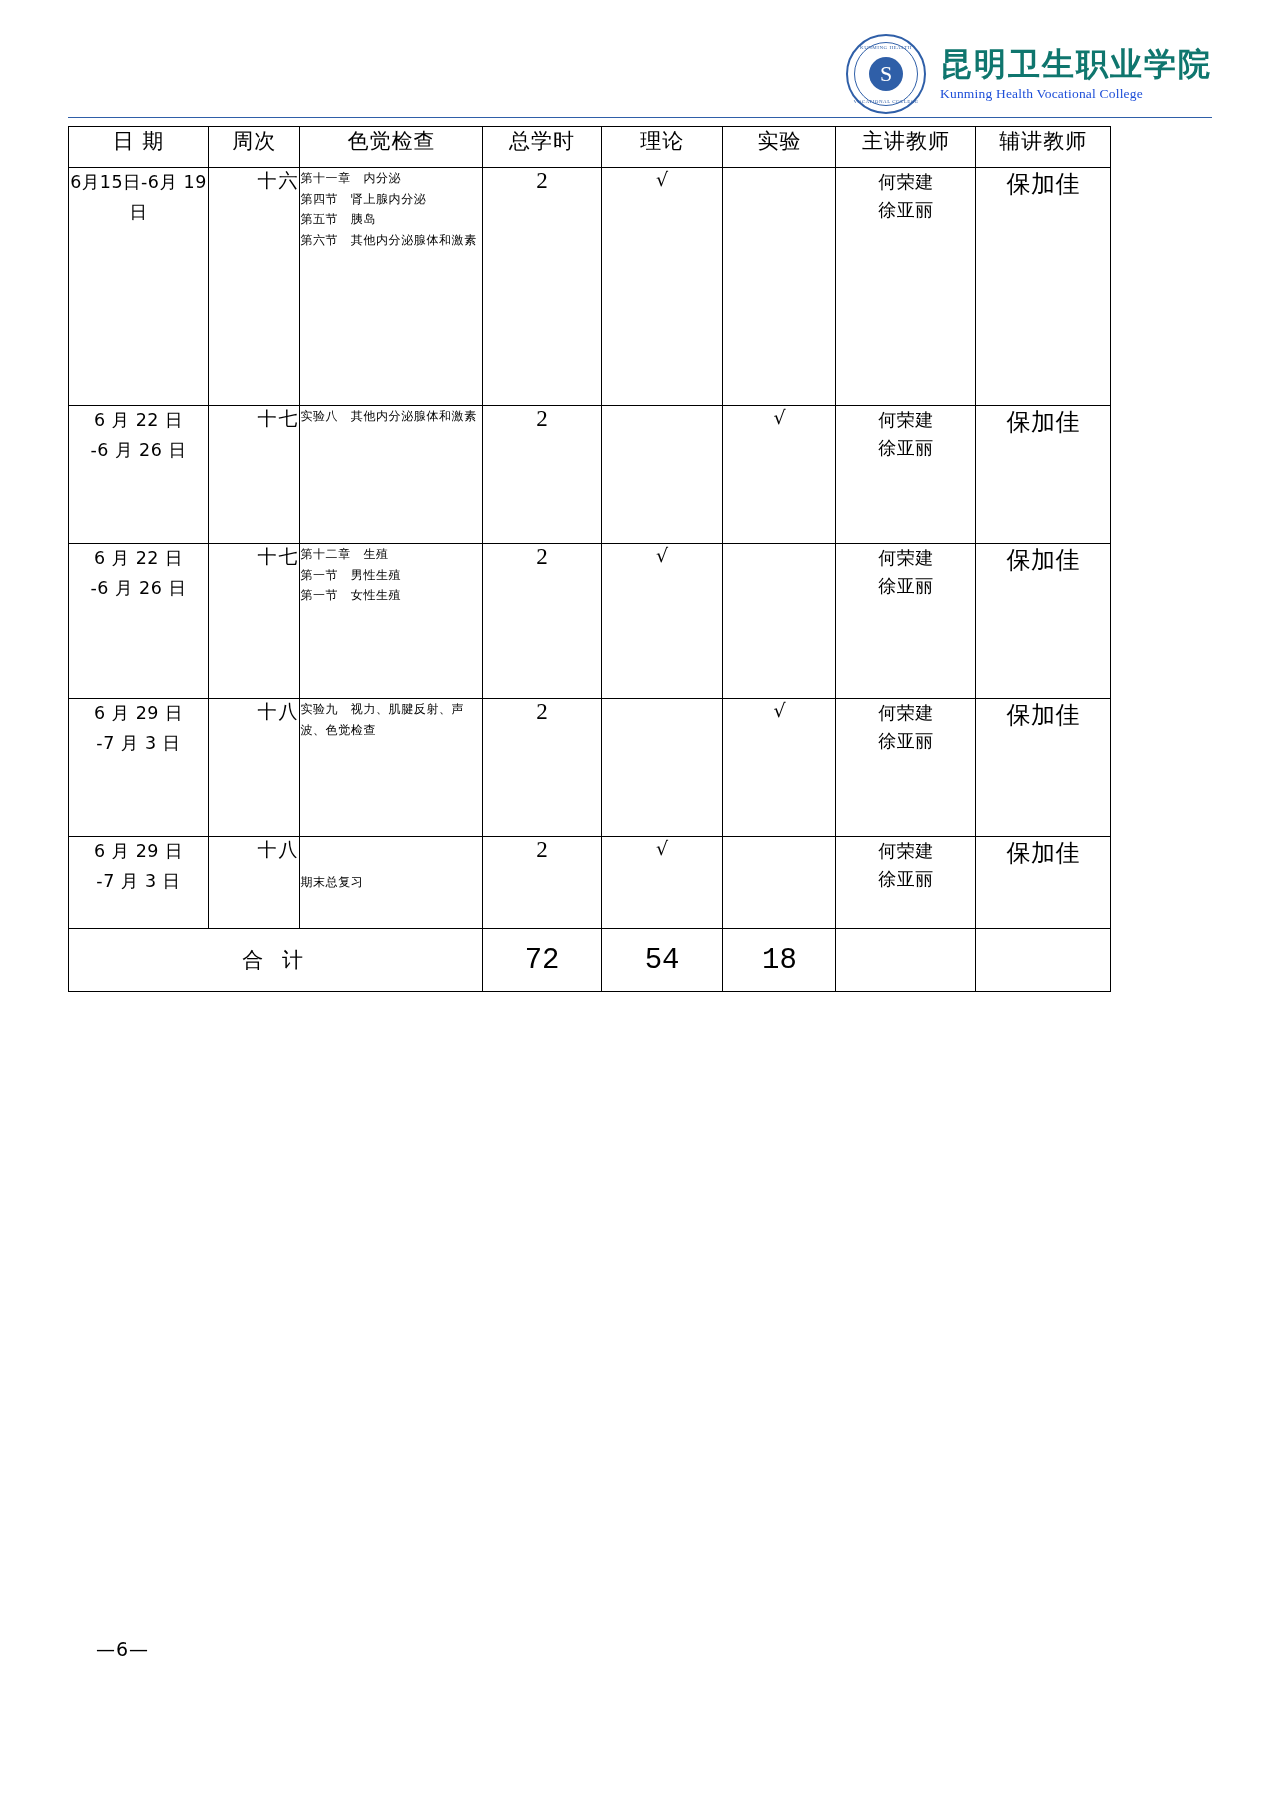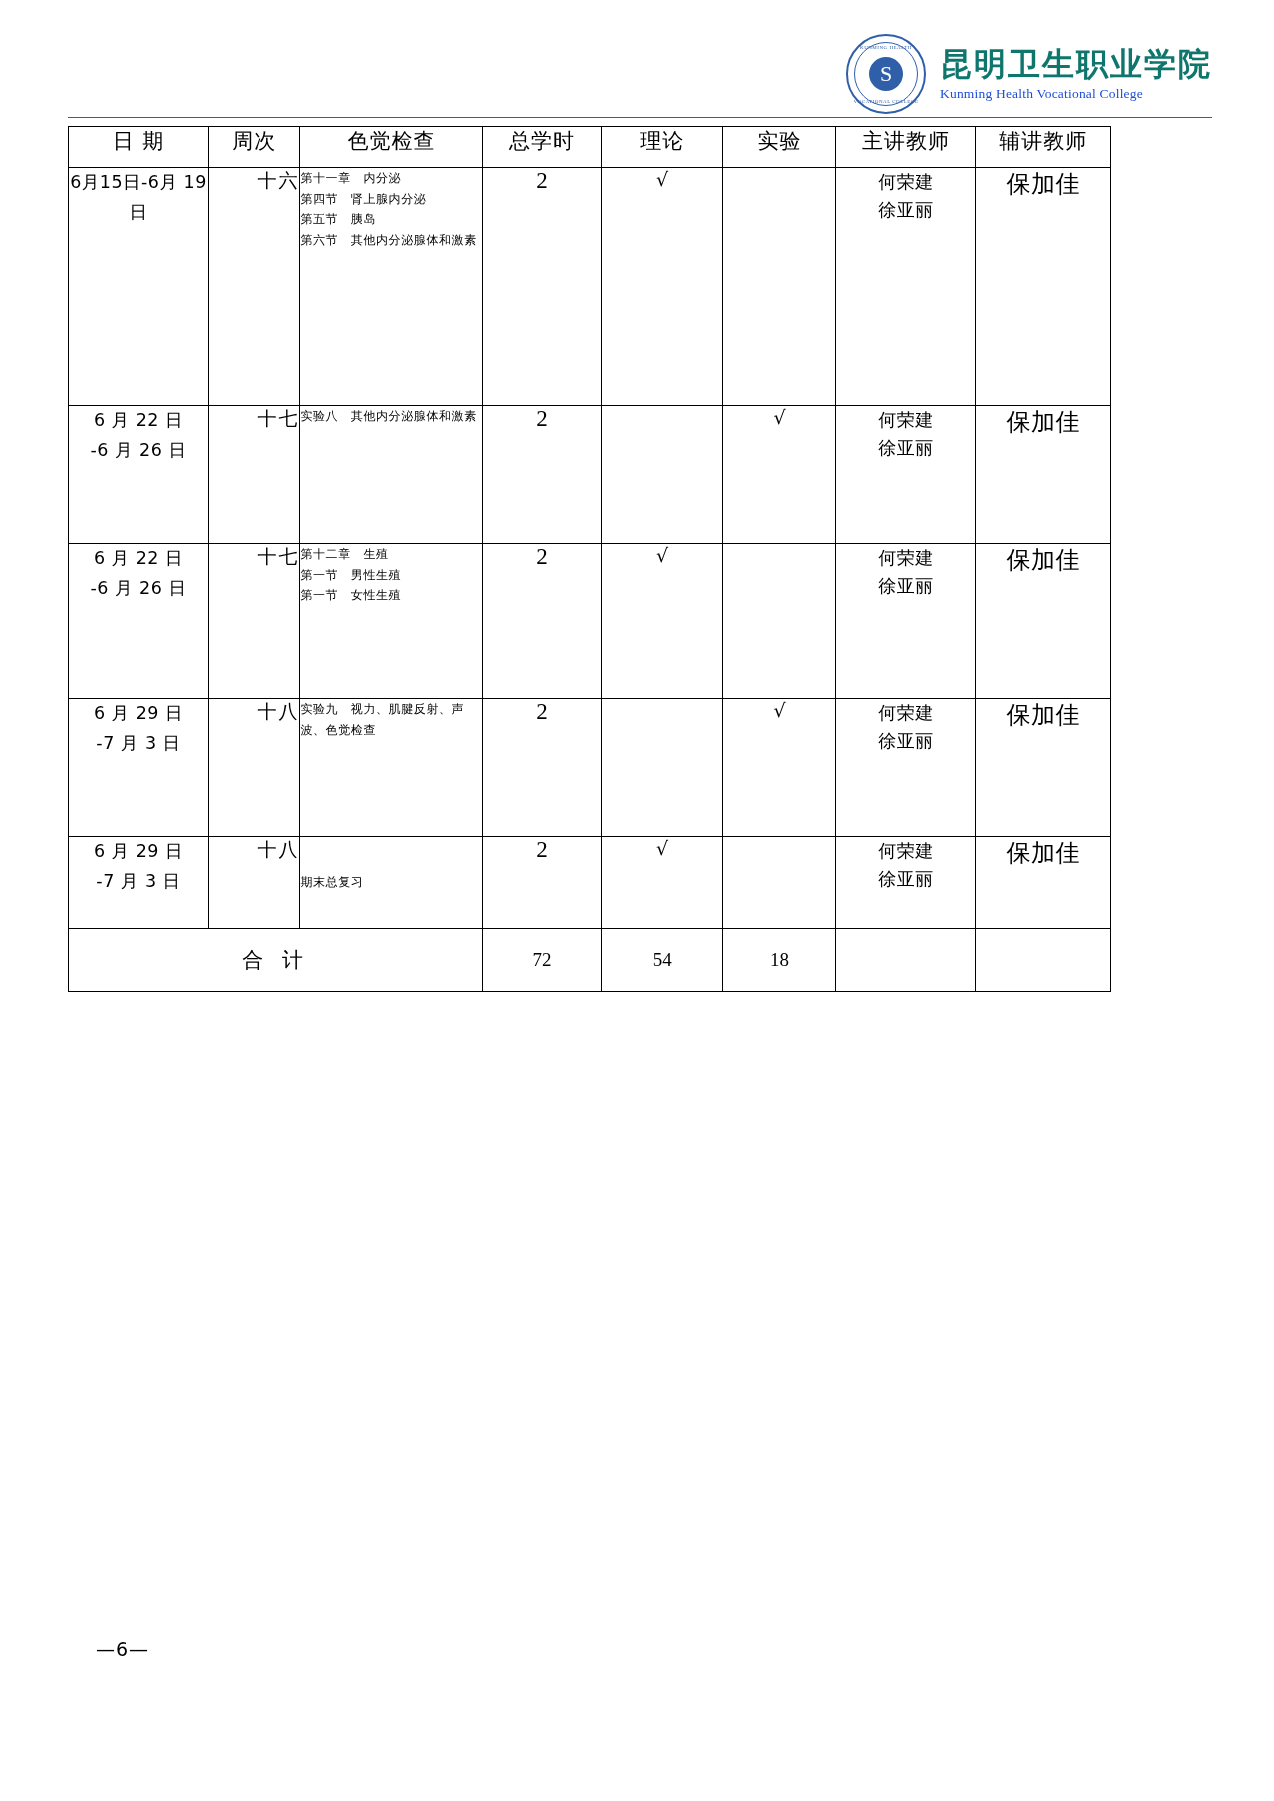--- a/index.html
+++ b/index.html
@@ -206,22 +206,22 @@
     vertical-align: middle;
   }
   td.total-label {
     text-align: center;
     font-size: 21px;
     letter-spacing: 6px;
     font-family: "DejaVu Sans", "Liberation Sans", sans-serif;
   }
   td.total-num {
     text-align: center;
-    font-size: 19px;
-    font-family: Liberation Serif, serif;
+    font-size: 29px;
+    font-family: Liberation Mono, monospace;
   }
 
   
   .page-number {
     position: absolute;
     left: 96px;
     top: 1638px;
     font-size: 19px;
     letter-spacing: 1px;
     font-family: "DejaVu Sans", "Liberation Sans", sans-serif;

